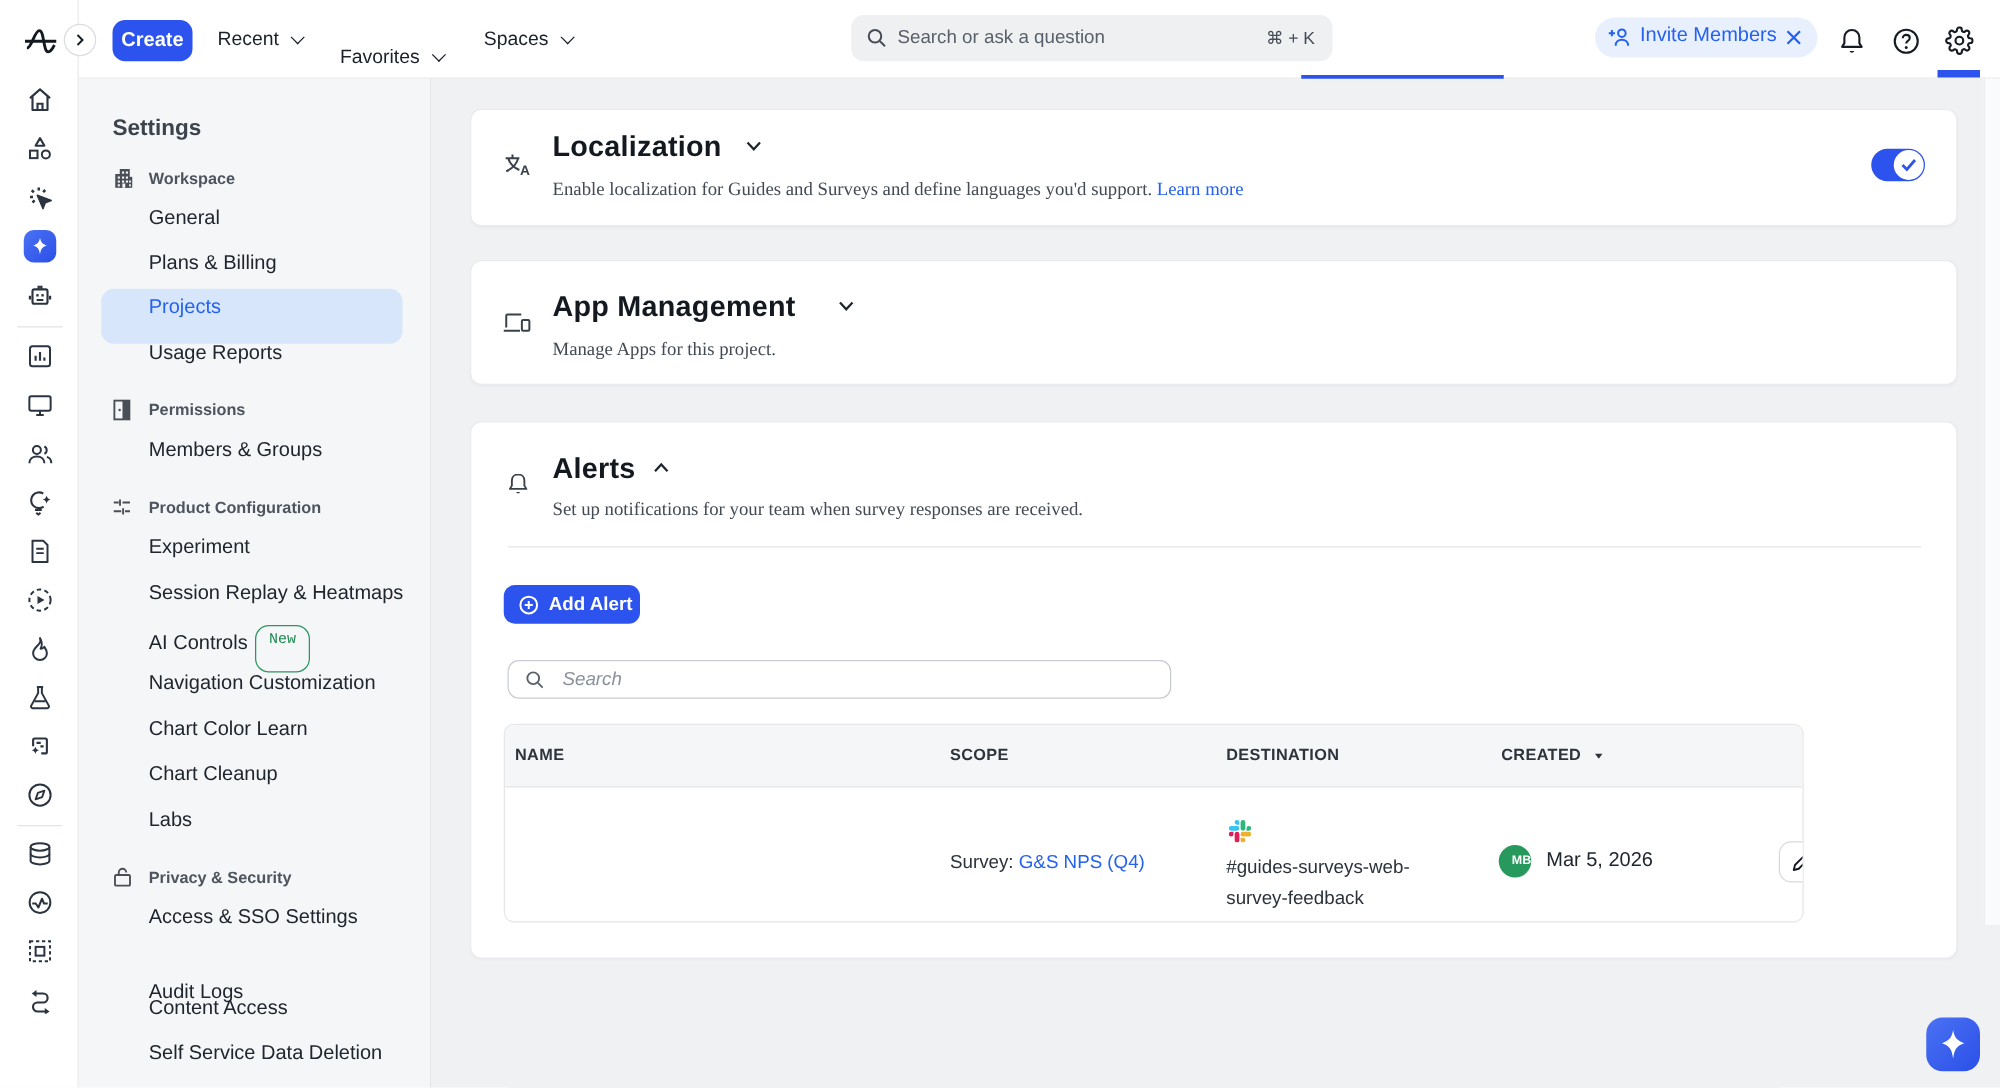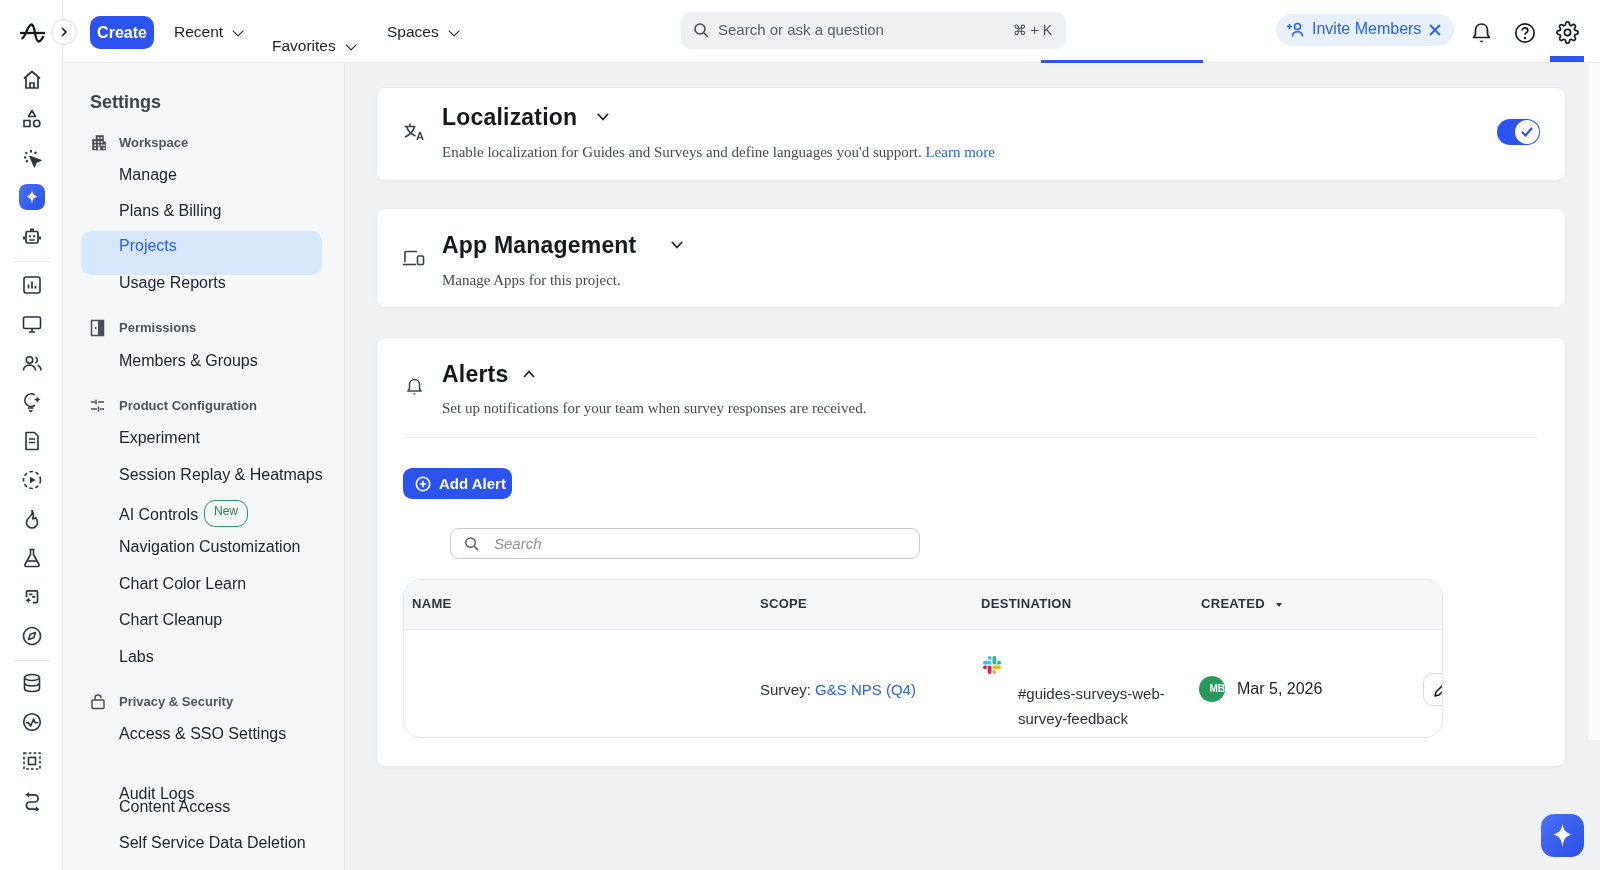--- a/index.html
+++ b/index.html
@@ -21,35 +21,35 @@
 #inviteChip { left:1276px; top:14px; width:178px; height:32px; background:#e9f0fd; border-radius:16px; }
 #inviteChip .txt { position:absolute; left:36px; top:6px; font-size:16px; color:#2461ee; }
 .blueline1 { left:1041px; top:60px; width:162px; height:3px; background:#2c53ee; z-index:12; }
 .blueline2 { left:1550px; top:56px; width:34px; height:6px; background:#2c53ee; z-index:12; }
 
 .sbTitle { left:90px; top:92px; font-size:18px; font-weight:bold; color:#3c434d; }
 .secHead { left:119px; font-size:13px; font-weight:bold; color:#4d545e; height:18px; line-height:18px; }
 .item { left:119px; font-size:16px; color:#20262e; height:22px; line-height:22px; white-space:nowrap; }
 #projPill { left:81px; top:231px; width:241px; height:44px; background:#d8e6fc; border-radius:10px; }
 #projPill span { position:absolute; left:38px; top:6px; font-size:16px; color:#2461ee; }
-.newBadge { left:204px; top:500px; width:44px; height:27px; border:1px solid #2c9461; border-radius:11px; color:#1f8b51; font-size:12px; text-align:center; line-height:20px; }
+.newBadge { left:204px; top:500px; width:44px; height:38px; border:1px solid #2c9461; border-radius:11px; color:#1f8b51; font-size:12px; text-align:center; line-height:20px;font-family:Liberation Mono, monospace; }
 
 .cardTitle { font-size:23px; font-weight:bold; color:#14181f; letter-spacing:.2px; }
 .cardSub { font-size:15px; color:#434a54;font-family:Liberation Serif, serif; }
 .link { color:#2461ee; }
 
 #toggle { left:1497px; top:119px; width:43px; height:26px; background:#2c53ee; border-radius:13px; }
 #toggle .knob { position:absolute; right:1px; top:1px; width:24px; height:24px; background:#fff; border-radius:50%; }
 
 #addAlert { left:403px; top:468px; width:109px; height:31px; background:#2c53ee; border-radius:9px; color:#fff; }
 #addAlert span { position:absolute; left:36px; top:7px; font-size:15px; font-weight:bold; }
-#srch2 { left:406px; top:528px; width:470px; height:31px; background:#fff; border:1px solid #c9cdd3; border-radius:9px;margin-left:44px; }
+#srch2 { left:406px; top:528px; width:531px; height:31px; background:#fff; border:1px solid #c9cdd3; border-radius:9px; }
 #srch2 .ph { position:absolute; left:43px; top:6px; font-style:italic; color:#8b919a; font-size:15px; }
 
-#tbl { left:403px; top:579px; width:1040px; height:159px; border:1px solid #e4e6e9; border-radius:18px; background:#fff; overflow:hidden;padding-left:20px; }
+#tbl { left:403px; top:579px; width:1040px; height:159px; border:1px solid #e4e6e9; border-radius:8px; background:#fff; overflow:hidden;padding-left:20px; }
 #tbl .thead { position:absolute; left:0; top:0; width:100%; height:50px; background:#f5f6f7; border-bottom:1px solid #e4e6e9; }
 .th { position:absolute; top:16px; font-size:13px; font-weight:bold; color:#2e343c; letter-spacing:.3px; }
 .sortTri { display:inline-block; width:0; height:0; border-left:3.5px solid transparent; border-right:3.5px solid transparent; border-top:4.5px solid #2e343c; margin-left:11px; position:relative; top:-1px; }
 .rowName { position:absolute; left:8px; top:72px; width:340px; font-size:15px; font-weight:bold; color:#20262e; line-height:25px; }
 .btnSq { position:absolute; width:35px; height:33px; background:#fff; border:1px solid #d6d9de; border-radius:10px; }
 #avatar { position:absolute; left:795px; top:96px; width:26px; height:26px; border-radius:50%; background:#27995c; color:#fff; font-size:10px; font-weight:bold; text-align:right; line-height:26px; }
 
 #fab { left:1541px; top:814px; width:43px; height:43px; border-radius:13px; background:linear-gradient(135deg,#4a72f3,#2b4fe8); z-index:30; }
 .icon { position:absolute; }
 </style>
@@ -213,21 +213,21 @@
       <rect x="5.2" y="11.4" width="1.7" height="1.7"></rect>
       <rect x="8.6" y="11.4" width="1.7" height="1.7"></rect>
       <rect x="11.7" y="11.4" width="1.7" height="1.7"></rect>
       <rect x="14.3" y="11.4" width="1.4" height="1.7"></rect>
       <rect x="5.2" y="14.4" width="1.7" height="1.7"></rect>
       <rect x="14.3" y="14.4" width="1.4" height="1.7"></rect>
       <rect x="8.9" y="13.8" width="2.3" height="3.4"></rect>
     </g>
   </svg>
 <div class="abs secHead" style="top:134px;">Workspace</div>
-<div class="abs item" style="top:164px;">Manage</div>
+<div class="abs item" style="top:164px;">General</div>
 <div class="abs item" style="top:200px;">Plans &amp; Billing</div>
 <div class="abs" id="projPill">
     <span>Projects</span>
   </div>
 <div class="abs item" style="top:272px;">Usage Reports</div>
 <svg class="icon" style="left:90px;top:319px;z-index:6" width="15" height="18" viewBox="0 0 15 18">
     <rect x="1.5" y="1.5" width="12" height="15" fill="none" stroke="#4a4f57" stroke-width="1.5"></rect>
     <rect x="8" y="1.5" width="5.5" height="15" fill="#4a4f57"></rect>
     <circle cx="5.7" cy="9" r="1" fill="#4a4f57"></circle>
   </svg>
@@ -319,21 +319,21 @@
   <div class="th" style="left:356px;">SCOPE</div>
   <div class="th" style="left:577px;">DESTINATION</div>
   <div class="th" style="left:797px;">CREATED<span class="sortTri"></span></div>
   <div class="abs" style="left:356px;top:101px;font-size:15px;color:#2b323b;">Survey: <span class="link">G&amp;S NPS (Q4)</span></div>
   <svg class="icon" style="left:579px;top:76px" width="18" height="18" viewBox="0 0 122.8 122.8">
       <path d="M25.8 77.6a12.9 12.9 0 1 1-12.9-12.9h12.9zM32.3 77.6a12.9 12.9 0 0 1 25.8 0v32.3a12.9 12.9 0 0 1-25.8 0z" fill="#e01e5a"></path>
       <path d="M45.2 25.8a12.9 12.9 0 1 1 12.9-12.9v12.9zM45.2 32.3a12.9 12.9 0 0 1 0 25.8H12.9a12.9 12.9 0 0 1 0-25.8z" fill="#36c5f0"></path>
       <path d="M97 45.2a12.9 12.9 0 1 1 12.9 12.9H97zM90.5 45.2a12.9 12.9 0 0 1-25.8 0V12.9a12.9 12.9 0 0 1 25.8 0z" fill="#2eb67d"></path>
       <path d="M77.6 97a12.9 12.9 0 1 1-12.9 12.9V97zM77.6 90.5a12.9 12.9 0 0 1 0-25.8h32.3a12.9 12.9 0 0 1 0 25.8z" fill="#ecb22e"></path>
     </svg>
-  <div class="abs" style="left:577px;top:101px;font-size:15px;color:#2b323b;line-height:25px;margin-left:37px;">#guides-surveys-web-<br>survey-feedback</div>
+  <div class="abs" style="left:577px;top:101px;font-size:15px;color:#2b323b;line-height:25px;">#guides-surveys-web-<br>survey-feedback</div>
   <div id="avatar">MB</div>
   <div class="abs" style="left:833px;top:100px;font-size:16px;color:#20262e;">Mar 5, 2026</div>
   <div class="btnSq" style="left:1019px;top:93px;">
       <svg class="icon" style="left:9px;top:8px" width="16" height="16" viewBox="0 0 16 16">
         <path d="M2 14 l1-4 8-8 a1.8 1.8 0 0 1 3 3 l-8 8z" fill="none" stroke="#14181f" stroke-width="1.5" stroke-linejoin="round"></path>
         <path d="M10 3 l3 3" stroke="#14181f" stroke-width="1.5"></path>
         <path d="M11.5 2.2 l2.3 2.3 -1.3 1.3 -2.3 -2.3z" fill="#14181f"></path>
       </svg>
     </div>
   <div class="btnSq" style="left:1063px;top:93px;">

